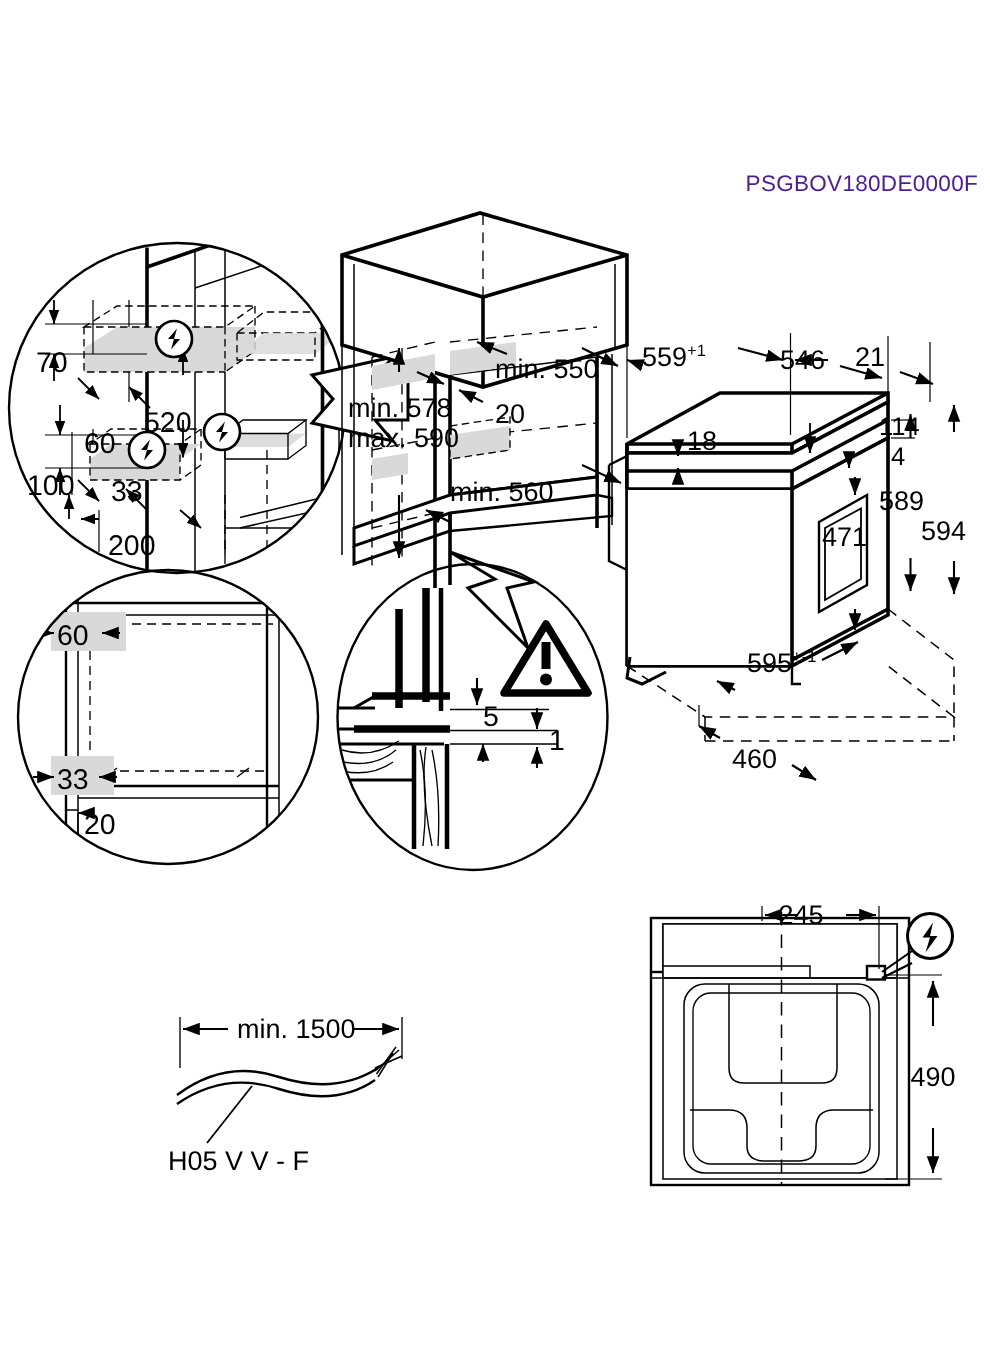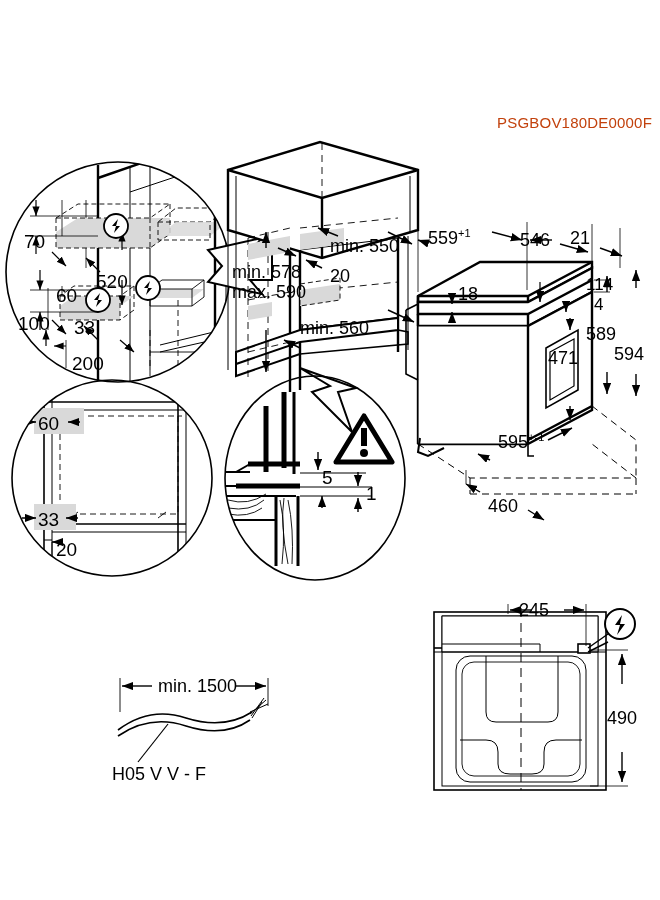--- a/index.html
+++ b/index.html
@@ -1,20 +1,20 @@
 <!DOCTYPE html>
 <html><head>
 <meta charset="utf-8">
 <style>
   html,body{margin:0;padding:0;background:#ffffff;}
   body{width:660px;height:900px;position:relative;overflow:hidden;
        font-family:"Liberation Sans", sans-serif;color:#000;}
   #sheet{position:absolute;inset:0;width:660px;height:900px;}
   .doc-code{position:absolute;right:8px;top:114px;font-size:15px;letter-spacing:.2px;
-            font-family:"Liberation Sans", sans-serif;color:#c2410c;white-space:nowrap;}
+            font-family:"Liberation Sans", sans-serif;color:#4c1d95;white-space:nowrap;}
   svg{display:block;}
   text{font-family:"Liberation Sans", sans-serif;fill:#000;}
 </style>
 </head>
 <body>
 
 <div id="sheet">
 
   <div class="doc-code">PSGBOV180DE0000F</div>
 

